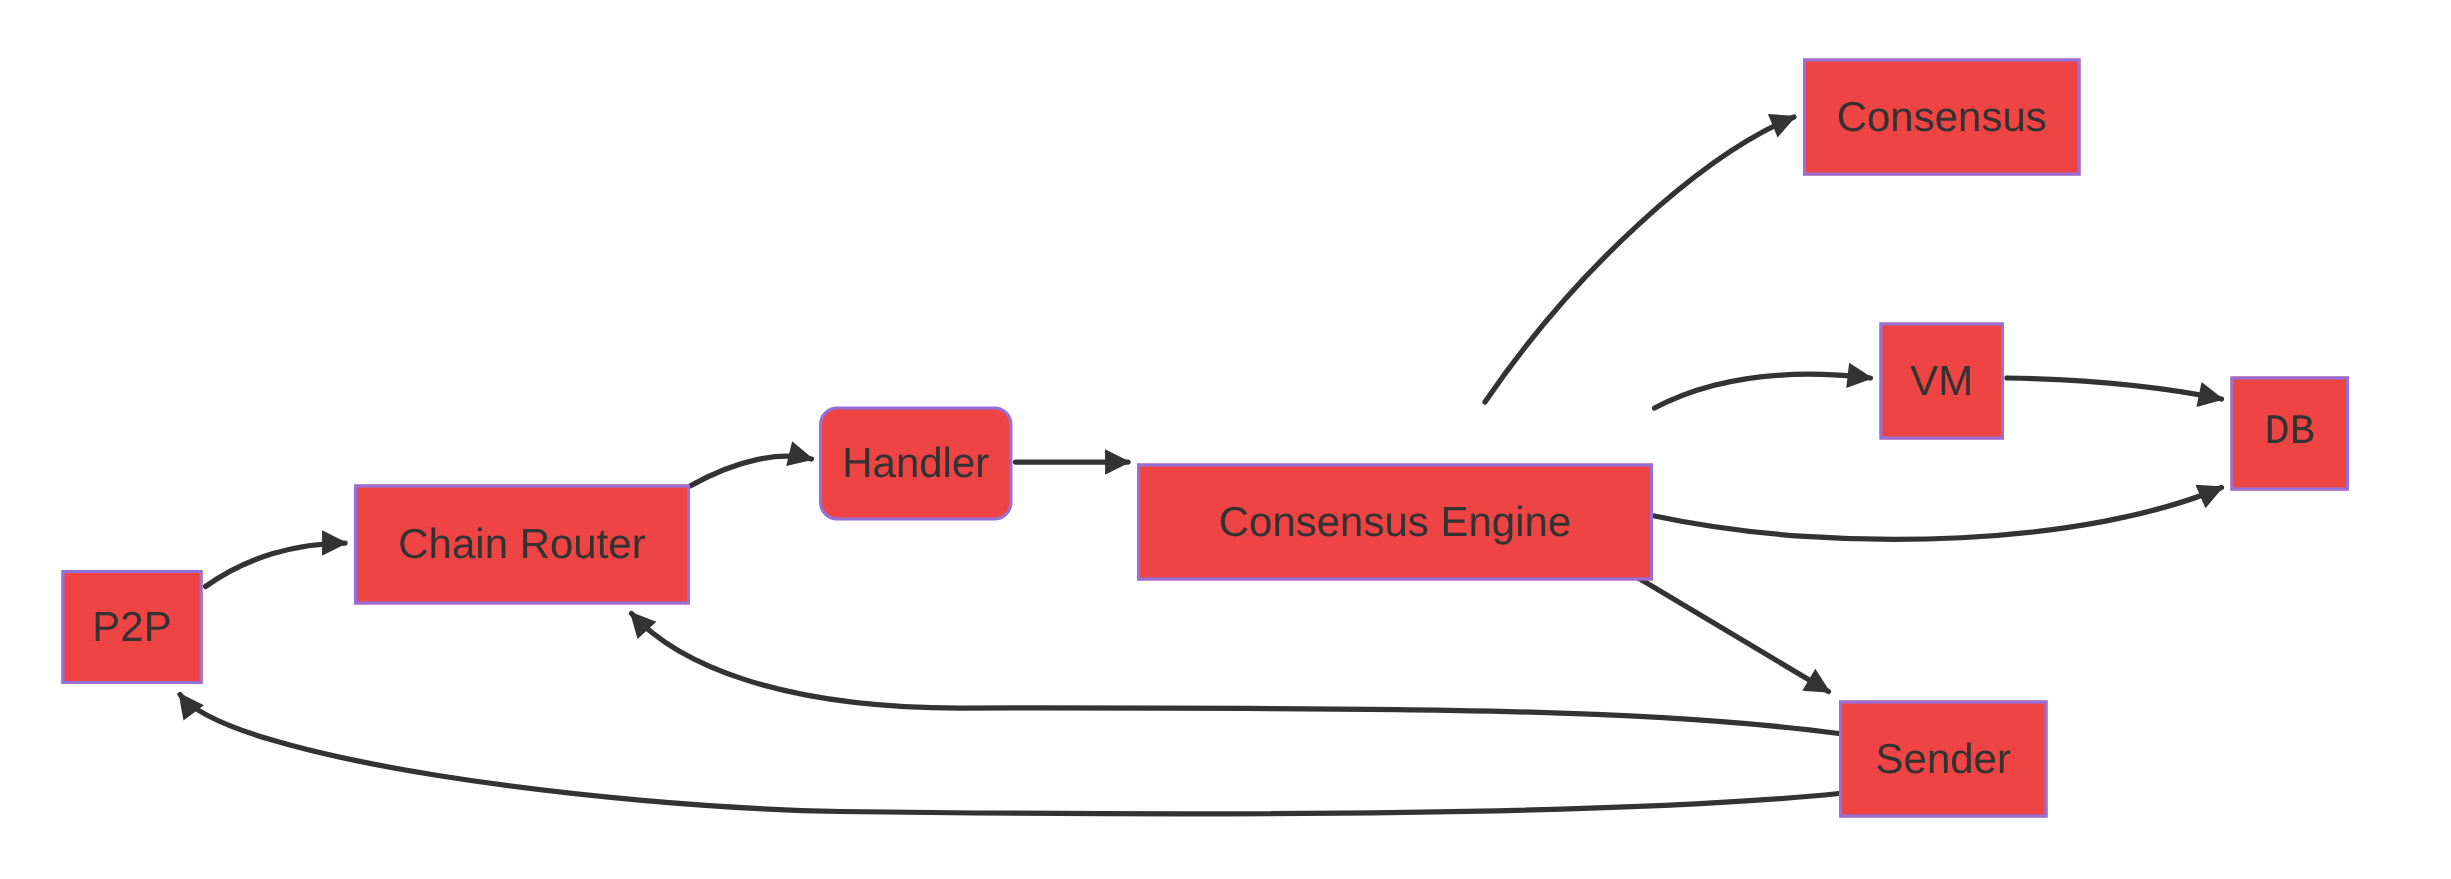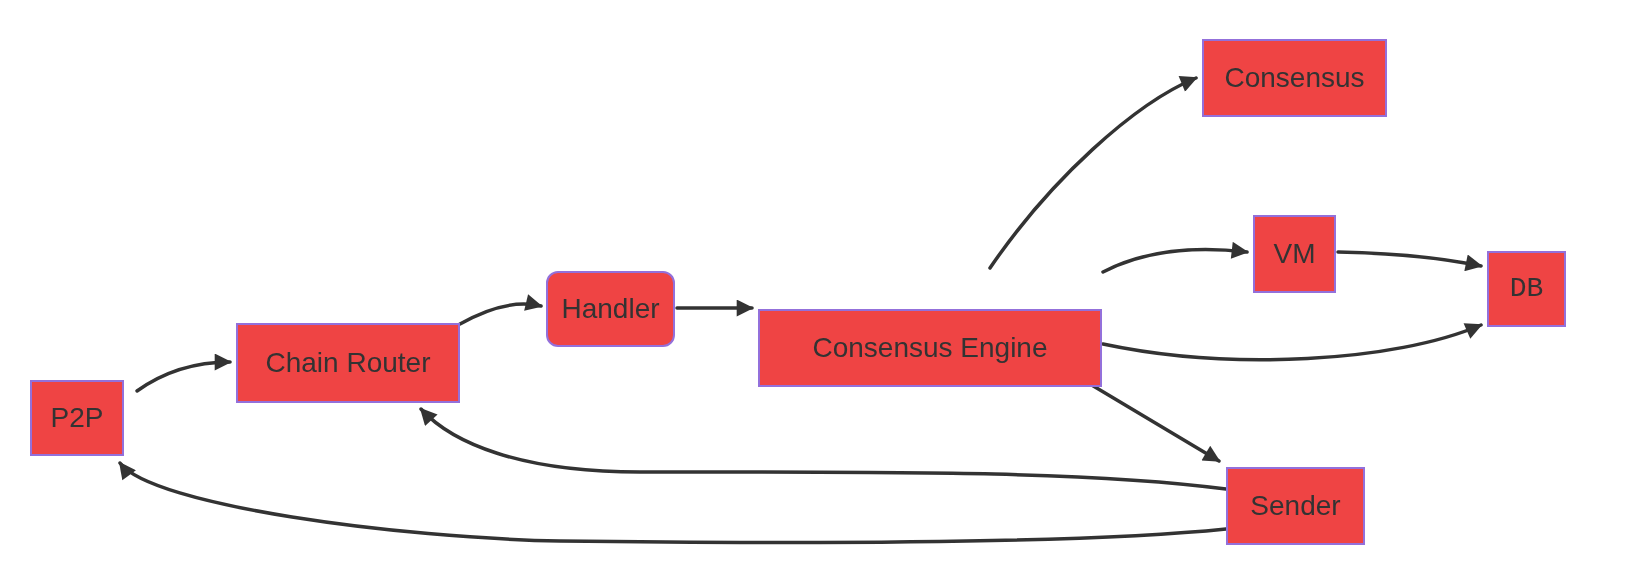--- a/index.html
+++ b/index.html
@@ -36,21 +36,21 @@
     color: #333333;
     font-size: 28px;
     line-height: 1;
     display: flex;
     align-items: center;
     justify-content: center;
     white-space: nowrap;
     text-align: right;
   }
   
-  .node-p2p              { left: 30px;   top: 380px; width: 94px;  height: 76px; }
+  .node-p2p              { left: 41px;   top: 380px; width: 94px;  height: 76px; }
   .node-chain-router     { left: 236px;  top: 323px; width: 224px; height: 80px; }
   .node-handler          { left: 546px;  top: 271px; width: 129px; height: 76px; border-radius: 12px; }
   .node-consensus-engine { left: 758px;  top: 269px; width: 344px; height: 78px; margin-top: 40px; }
   .node-consensus        { left: 1202px; top: 39px;  width: 185px; height: 78px; }
   .node-vm               { left: 1253px; top: 215px; width: 83px;  height: 78px; }
   .node-db               { left: 1487px; top: 251px; width: 79px;  height: 76px; font-family: Liberation Mono, monospace; }
   .node-sender           { left: 1226px; top: 467px; width: 139px; height: 78px; }
 </style>
 </head>
 <body>

